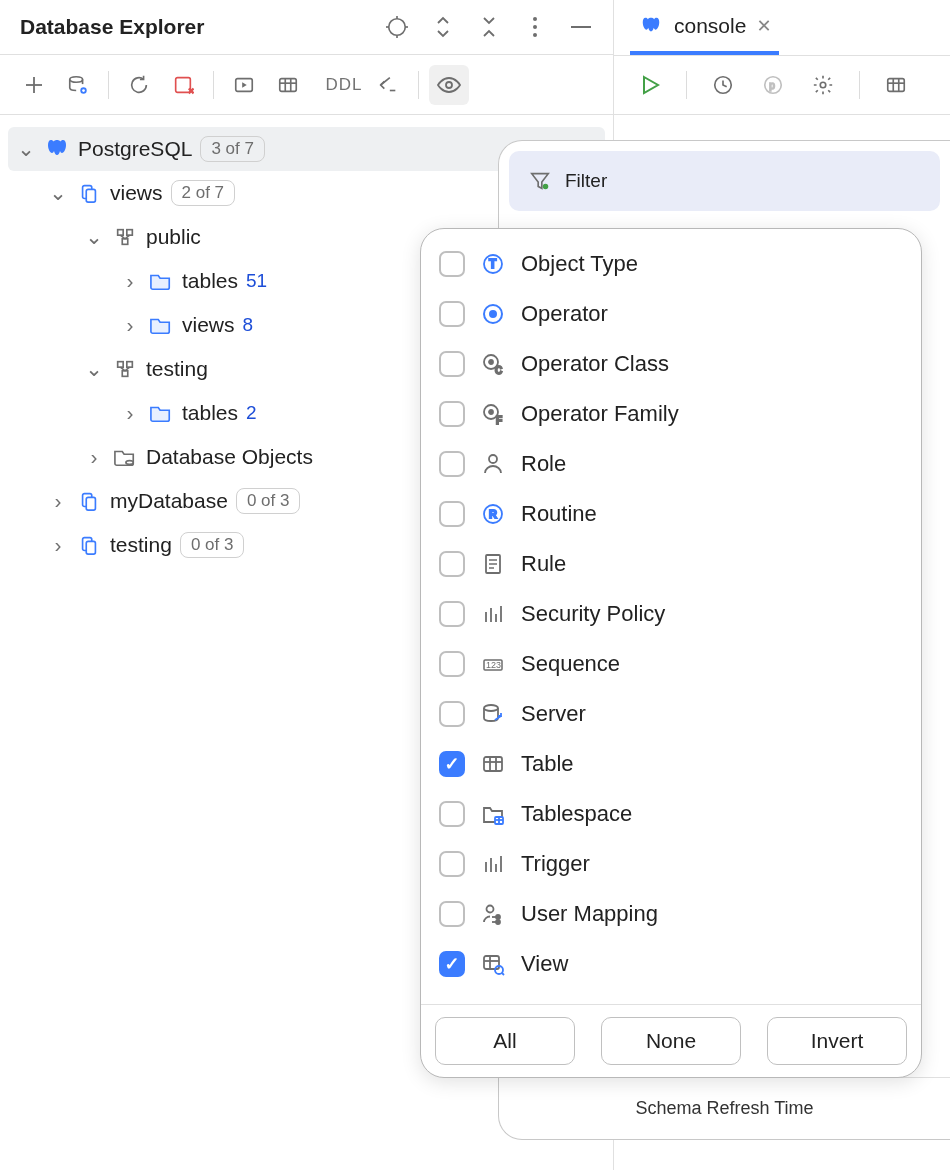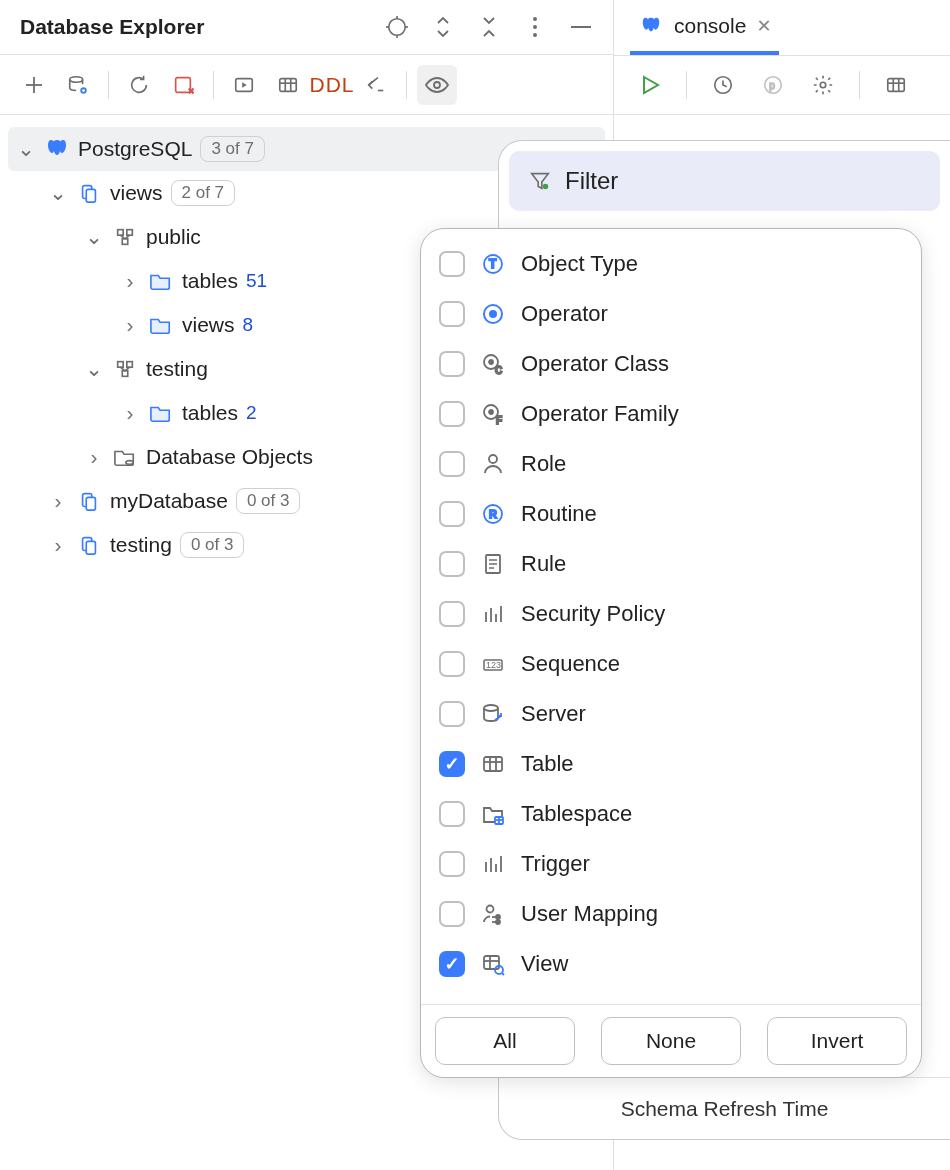--- a/index.html
+++ b/index.html
@@ -10,21 +10,21 @@
 
 .header { display: flex; align-items: center; height: 55px; padding: 0 20px; border-bottom: 1px solid #e0e0e0; justify-content: flex-end; }
 .header-title { font-size: 21px; font-weight: 600; color: #222; flex: 1; }
 .header-icons { display: flex; gap: 22px; align-items: center; }
 .header-icon { width: 24px; height: 24px; color: #6e6e6e; cursor: pointer; display: flex; align-items: center; justify-content: center; }
 
 .toolbar { display: flex; align-items: center; height: 60px; padding: 0 14px; border-bottom: 1px solid #e0e0e0; gap: 4px; }
 .toolbar-btn { width: 40px; height: 40px; display: flex; align-items: center; justify-content: center; color: #6e6e6e; cursor: pointer; border-radius: 6px; font-size: 18px; }
 .toolbar-btn.active { background: #f0f0f0; }
 .toolbar-sep { width: 1px; height: 28px; background: #dcdcdc; margin: 0 6px; }
-.ddl { font-size: 21px; color: #c2410c; letter-spacing: 1px; }
+.ddl { font-size: 17px; color: #737373; letter-spacing: 1px; margin-left: 12px; }
 
 .tree { padding: 12px 8px; font-size: 21px; }
 .tree-row { display: flex; align-items: center; height: 44px; padding: 0 8px; border-radius: 6px; cursor: pointer; gap: 8px; }
 .tree-row.selected { background: #eef0f2; }
 .tree-chevron { width: 20px; color: #6e6e6e; display: flex; justify-content: center; }
 .tree-icon { width: 26px; height: 26px; display: flex; align-items: center; justify-content: center; }
 .tree-label { color: #222; text-align: center; }
 .tree-count { color: #1d4ed8; font-size: 19px; }
 .tree-badge { border: 1px solid #d0d0d0; border-radius: 8px; padding: 2px 10px; font-size: 17px; color: #6e6e6e; }
 .indent-1 { padding-left: 40px; }
@@ -34,22 +34,22 @@
 .tab-bar { display: flex; align-items: flex-end; height: 55px; padding: 0 16px; gap: 12px; }
 .tab { display: flex; align-items: center; gap: 10px; padding: 0 8px; height: 100%; border-bottom: 4px solid transparent; }
 .tab.active { border-bottom-color: #3b7cff; }
 .tab-label { font-size: 21px; color: #222; }
 .tab-close { color: #888; font-size: 18px; cursor: pointer; }
 
 .right-toolbar { display: flex; align-items: center; height: 60px; padding: 0 16px; gap: 10px; border-top: 1px solid #e0e0e0; border-bottom: 1px solid #e0e0e0; }
 
 .filter-panel { position: absolute; left: 498px; top: 140px; right: 0; height: 1000px; background: #fff; border: 1px solid #c8c8c8; border-right: none; border-radius: 24px 0 0 24px; overflow: hidden; }
 .filter-header { display: flex; align-items: center; height: 60px; padding: 0 20px; gap: 14px; background: #e9ecf8; margin: 10px; border-radius: 10px; }
-.filter-label { font-size: 24px; color: #222; }
-.filter-footer { position: absolute; bottom: 0; left: 0; right: 0; height: 62px; display: flex; align-items: center; justify-content: center; border-top: 1px solid #e0e0e0; font-size: 21px; color: #333; }
+.filter-label { font-size: 19px; color: #222; }
+.filter-footer { position: absolute; bottom: 0; left: 0; right: 0; height: 62px; display: flex; align-items: center; justify-content: center; border-top: 1px solid #e0e0e0; font-size: 18px; color: #333; }
 
 .popup { position: absolute; left: 420px; top: 228px; width: 502px; height: 850px; background: #fff; border: 1px solid #b8b8b8; border-radius: 24px; box-shadow: 0 4px 20px rgba(0,0,0,0.12); overflow: hidden; display: flex; flex-direction: column; }
 .popup-list { flex: 1; overflow-y: auto; padding: 10px 8px; }
 .popup-item { display: flex; align-items: center; height: 50px; padding: 0 10px; gap: 14px; cursor: pointer; border-radius: 8px; }
 .checkbox { width: 26px; height: 26px; border: 2px solid #bfbfbf; border-radius: 7px; display: flex; align-items: center; justify-content: center; flex-shrink: 0; }
 .checkbox.checked { background: #3b7cff; border-color: #3b7cff; }
 .checkbox.checked::after { content: "✓"; color: #fff; font-size: 18px; font-weight: bold; }
 .item-icon { width: 28px; height: 28px; display: flex; align-items: center; justify-content: center; color: #6e6e6e; flex-shrink: 0; }
 .item-label { font-size: 22px; color: #222; }
 .popup-footer { display: flex; gap: 26px; padding: 12px 14px; border-top: 1px solid #e0e0e0; }

